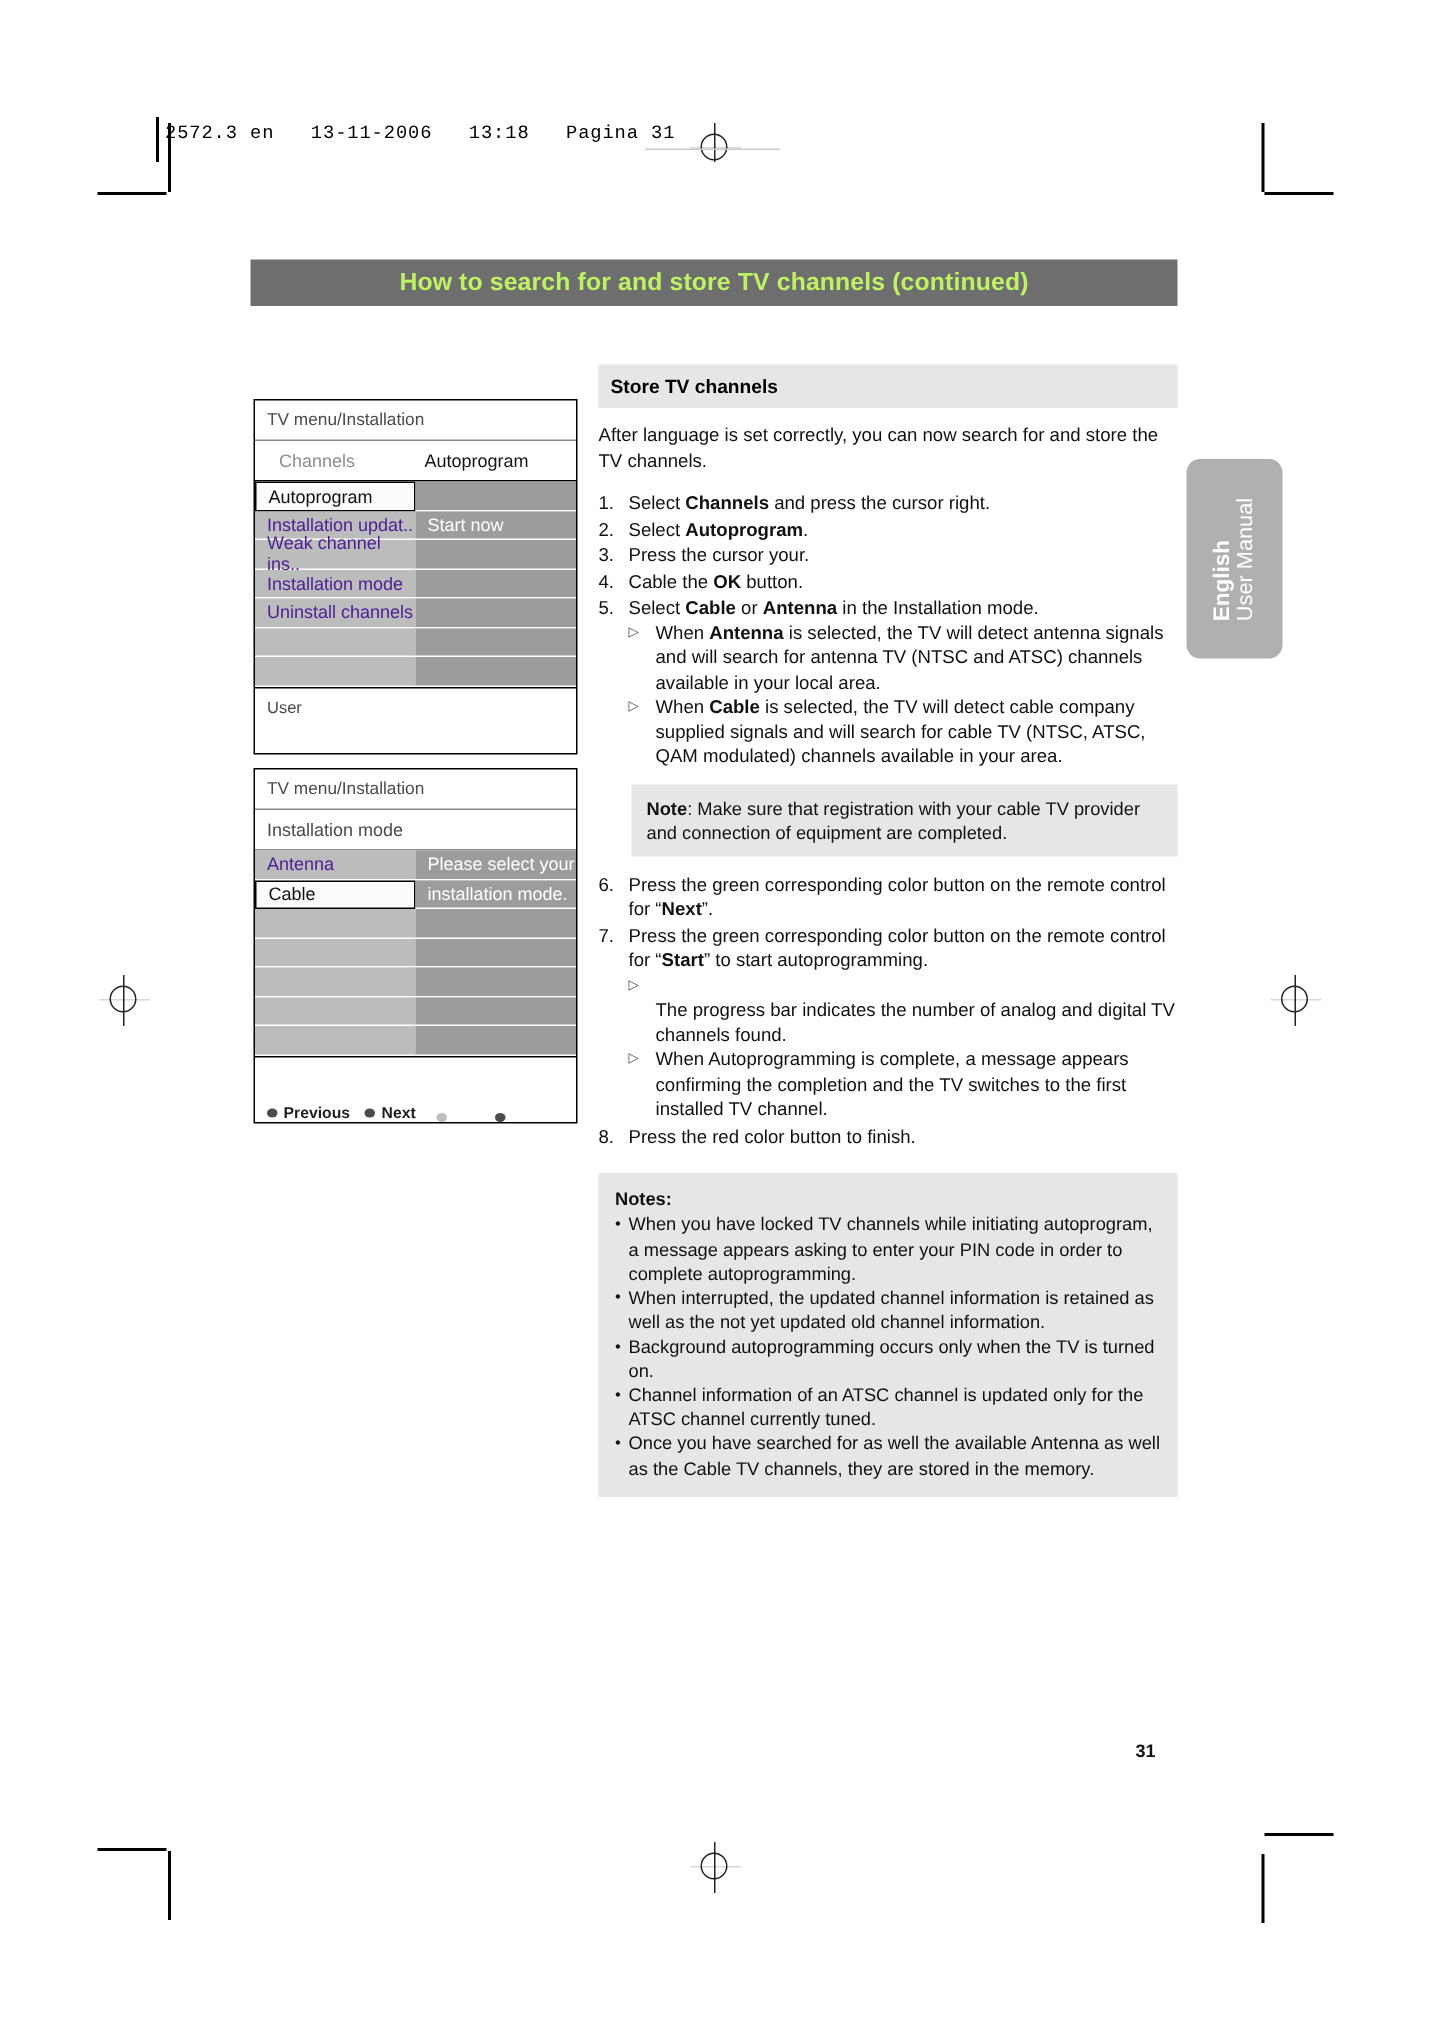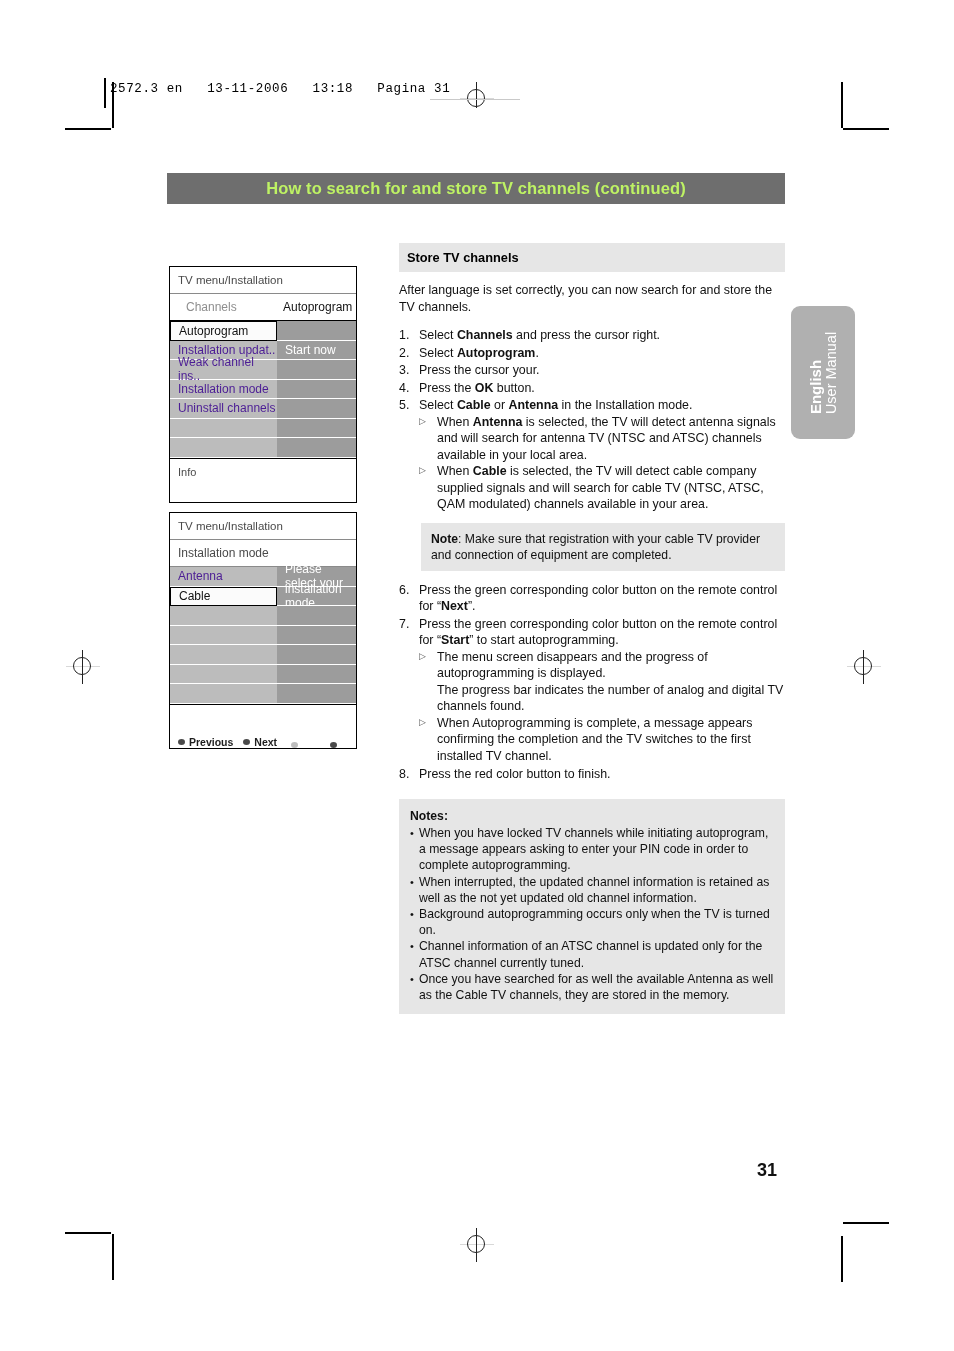--- a/index.html
+++ b/index.html
@@ -123,21 +123,21 @@
     font-weight: normal;
   }
 
   
   .tvmenu {
     position: absolute;
     left: 169px;
     background: #ffffff;
     border: 1.4px solid #000000;
     box-sizing: border-box;
-    width: 188px;
+    width: 216px;
     font-size: 11.5px;
     color: #3a3a3a;
   }
   .tvmenu .tm-title {
     height: 26px;
     display: flex;
     align-items: center;
     padding-left: 8px;
     border-bottom: 1px solid #8a8a8a;
     color: #4a4a4a;
@@ -314,21 +314,21 @@
     padding-top: 1px;
   }
   ul.bullets > li .bx { flex: 1; }
 
   b, .b { font-weight: bold; }
 
   .page-num {
     position: absolute;
     left: 757px;
     top: 1160px;
-    font-size: 18px;
+    font-size: 12px;
     font-weight: bold;
     color: #111;
   }
 </style>
 </head>
 <body>
 
 <div class="crop-mark" style="left:65px; top:128px; width:46px; height:2px;"></div>
 <div class="crop-mark" style="left:112px; top:82px; width:2px; height:46px;"></div>
 
@@ -406,21 +406,21 @@
       </div>
       <div class="tm-row">
         <div class="cell-l"></div>
         <div class="cell-r"></div>
       </div>
       <div class="tm-row">
         <div class="cell-l"></div>
         <div class="cell-r"></div>
       </div>
     </div>
-  <div class="tm-info">Info</div>
+  <div class="tm-info">User</div>
 </div>
 
 <div class="tvmenu" id="menu2" style="top:512px;">
   <div class="tm-title">TV menu/Installation</div>
   <div class="tm-sub plain">
     <div class="sub-left">Installation mode</div>
   </div>
   <div class="tm-rows" id="menu2-rows">
       <div class="tm-row">
         <div class="cell-l">Antenna</div>
@@ -481,21 +481,21 @@
       <li>
         <div class="num">2.</div>
         <div class="body"><span>Select </span><b>Autoprogram</b><span>.</span></div>
       </li>
       <li>
         <div class="num">3.</div>
         <div class="body"><span>Press the cursor your.</span></div>
       </li>
       <li>
         <div class="num">4.</div>
-        <div class="body"><span>Press the </span><b>OK</b><span> button.</span></div>
+        <div class="body"><span>Cable the </span><b>OK</b><span> button.</span></div>
       </li>
       <li>
         <div class="num">5.</div>
         <div class="body"><span>Select </span><b>Cable</b><span> or </span><b>Antenna</b><span> in the Installation mode.</span><ul class="subs">
             <li>
               <div class="tri">▷</div>
               <div class="stext"><span>When </span><b>Antenna</b><span> is selected, the TV will detect antenna signals and will search for antenna TV (NTSC and ATSC) channels available in your local area.</span></div>
             </li>
             <li>
               <div class="tri">▷</div>
@@ -514,21 +514,21 @@
       </li>
     </ol>
 
 
   <ol class="steps" id="step-7">
       <li>
         <div class="num">7.</div>
         <div class="body"><span>Press the green corresponding color button on the remote control for “</span><b>Start</b><span>” to start autoprogramming.</span><ul class="subs">
             <li>
               <div class="tri">▷</div>
-              <div class="stext"><span>The menu screen disappears and the progress of autoprogramming is displayed.</span><br><span>The progress bar indicates the number of analog and digital TV channels found.</span></div>
+              <div class="stext"><br><span>The progress bar indicates the number of analog and digital TV channels found.</span></div>
             </li>
             <li>
               <div class="tri">▷</div>
               <div class="stext"><span>When Autoprogramming is complete, a message appears confirming the completion and the TV switches to the first installed TV channel.</span></div>
             </li>
           </ul></div>
       </li>
     </ol>
   <ol class="steps" id="step-8" style="margin-top:2px;">
       <li>

